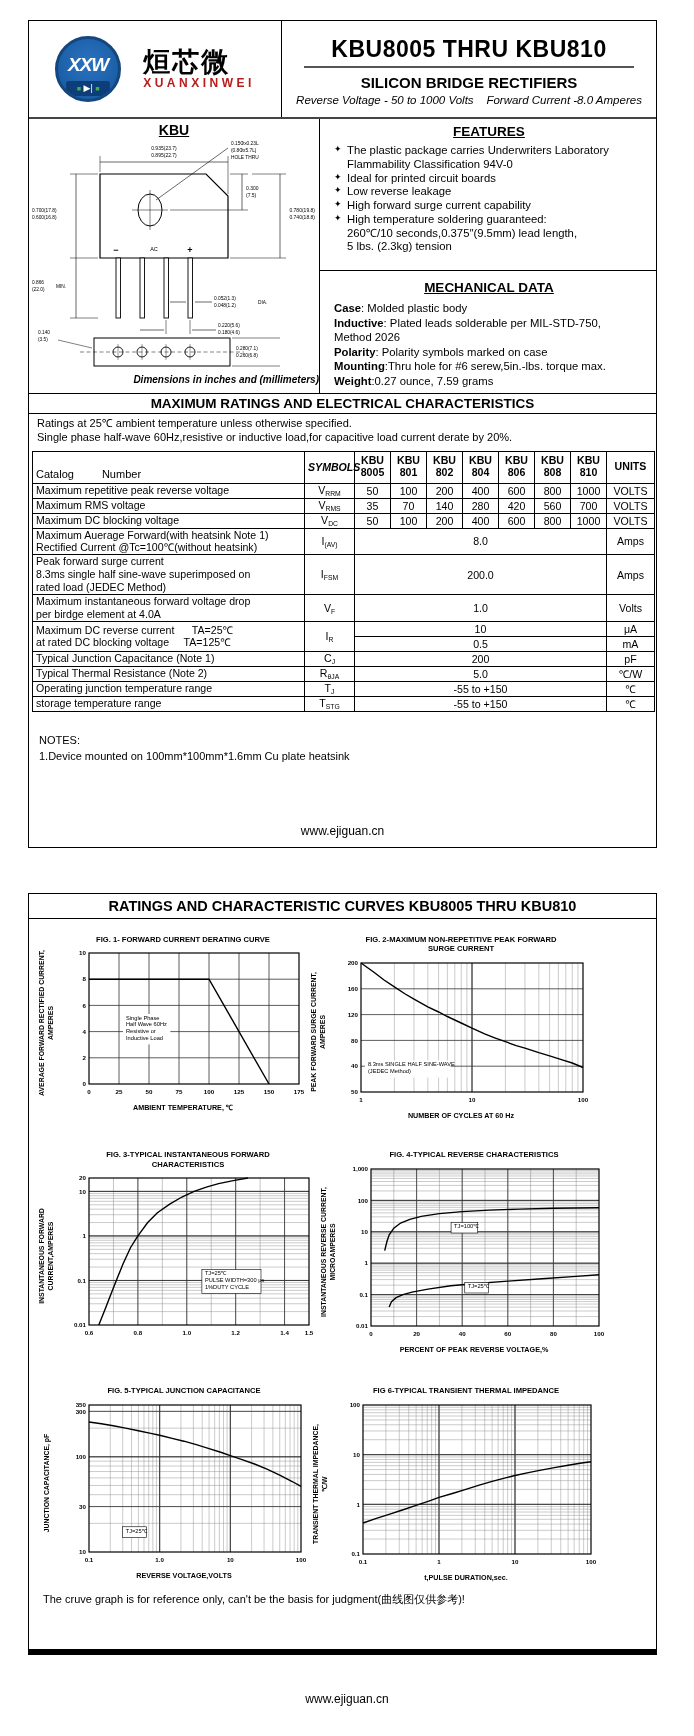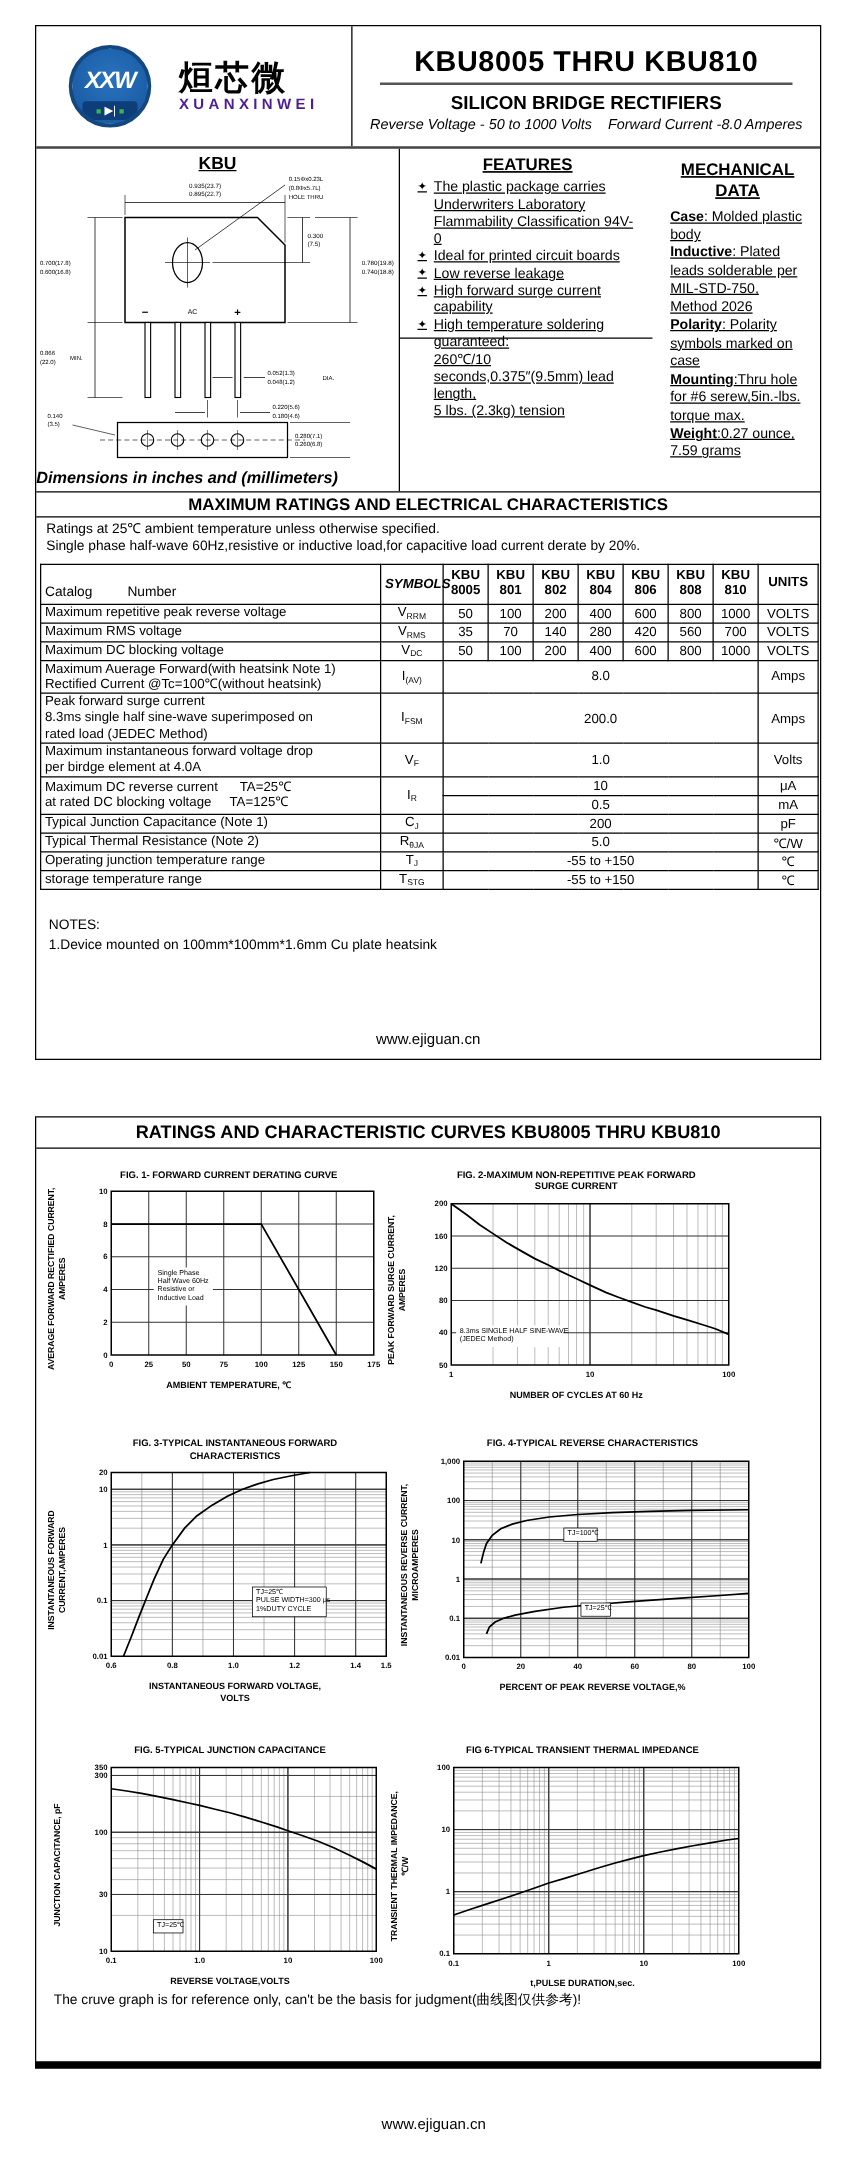--- a/index.html
+++ b/index.html
@@ -8,32 +8,32 @@
   #page1{top:20px;height:828px;}
   #page2{top:893px;height:762px;border-bottom:6px solid #000;}
   
   .hdr{display:flex;height:96px;border-bottom:2px solid #444;}
   .logo-wrap{width:252px;display:flex;align-items:center;justify-content:center;gap:22px;border-right:1.4px solid #000;}
   .logo-circle{width:60px;height:60px;border-radius:50%;background:radial-gradient(circle at 50% 40%, #2a72bf 0%, #1b5ea6 70%);border:3px solid #14477e;position:relative;display:flex;align-items:center;justify-content:center;flex:none;overflow:hidden;}
   .logo-circle .xxw{color:#fff;font-weight:bold;font-style:italic;font-size:19px;letter-spacing:-1px;margin-top:-8px;}
   .logo-diode{position:absolute;bottom:3px;left:8px;right:8px;height:15px;background:#0d3e7a;border-radius:3px;color:#fff;font-size:9px;line-height:15px;text-align:center;}
   .logo-diode .gn{color:#39b54a;font-size:7px;}
   .logo-text .cn{font-size:27px;font-weight:bold;letter-spacing:2px;line-height:1.05;}
-  .logo-text .en{font-size:12px;font-weight:bold;color:#4c1d95;letter-spacing:3.5px;}
+  .logo-text .en{font-size:12px;font-weight:bold;color:#b91c1c;letter-spacing:3.5px;}
   .titleblock{flex:1;display:flex;flex-direction:column;align-items:center;justify-content:center;padding-top:4px;}
   .t1{font-size:23px;font-weight:bold;letter-spacing:.5px;}
   .trule{width:88%;border-bottom:2px solid #555;margin:3px 0 6px 0;}
   .t2{font-size:15px;font-weight:bold;}
   .t3{font-size:11.5px;font-style:italic;white-space:pre;margin-top:3px;}
   
   .mainrow{display:flex;height:274px;}
   .drawcol{width:290px;border-right:1.4px solid #000;position:relative;flex:none;}
   .kbu-title{text-align:center;font-weight:bold;font-size:14px;text-decoration:underline;margin-top:3px;}
-  .draw-caption{text-align:left;font-size:13px;font-style:italic;font-weight:bold;}
-  .rightcol{flex:1;display:flex;flex-direction:row;text-decoration:underline;}
+  .draw-caption{text-align:right;font-size:10px;font-style:italic;font-weight:bold;}
+  .rightcol{flex:1;display:flex;flex-direction:column;}
   .features{height:152px;border-bottom:1.4px solid #000;padding:5px 12px 0 14px;box-sizing:border-box;}
   .sec-title{text-align:center;font-weight:bold;font-size:13.5px;text-decoration:underline;margin-bottom:5px;}
   .feat-item{font-size:11.3px;line-height:1.22;display:flex;}
   .feat-item .bl{width:13px;flex:none;font-size:9px;}
   .mech{padding:8px 12px 0 14px;font-size:11.3px;line-height:1.28;}
   .mech .ln b{font-weight:bold;}
   
   .band{border-top:1.4px solid #000;border-bottom:1.4px solid #000;text-align:center;font-weight:bold;font-size:13.5px;padding:2px 0;}
   .conds{font-size:11px;padding:3px 8px 4px 8px;line-height:1.25;}
   table.rt{border-collapse:collapse;margin:2px 3px 0 3px;width:622px;table-layout:fixed;}
@@ -531,21 +531,20 @@
             <text x="178.66666666666666" y="162.5" font-size="6.2" font-weight="bold" text-anchor="middle">1.2</text>
             <text x="227.55555555555554" y="162.5" font-size="6.2" font-weight="bold" text-anchor="middle">1.4</text>
             <text x="252" y="162.5" font-size="6.2" font-weight="bold" text-anchor="middle">1.5</text>
             <text x="29" y="155.2" font-size="6.2" font-weight="bold" text-anchor="end">0.01</text>
             <text x="29" y="110.66844463907033" font-size="6.2" font-weight="bold" text-anchor="end">0.1</text>
             <text x="29" y="66.13688927814067" font-size="6.2" font-weight="bold" text-anchor="end">1</text>
             <text x="29" y="21.60533391721101" font-size="6.2" font-weight="bold" text-anchor="end">10</text>
             <text x="29" y="8.2" font-size="6.2" font-weight="bold" text-anchor="end">20</text>
           </svg>
         </div>
-        <div class="fig-xlabel"><span>INSTANTANEOUS FORWARD VOLTAGE,</span><br><span>VOLTS</span></div>
       </div>
     <div class="fig" id="fig-cell-3">
         <div class="fig-title"><span>FIG. 4-TYPICAL REVERSE CHARACTERISTICS</span></div>
         <div class="fig-body">
           <div class="ylab">
             <div class="ylab-in"><span>INSTANTANEOUS REVERSE CURRENT,</span><br><span>MICROAMPERES</span></div>
           </div>
           <svg width="270" height="178">
             <line x1="54.8" y1="6" x2="54.8" y2="163" stroke="#8a8a8a" stroke-width="0.5"></line>
             <line x1="77.6" y1="6" x2="77.6" y2="163" stroke="#8a8a8a" stroke-width="0.5"></line>

